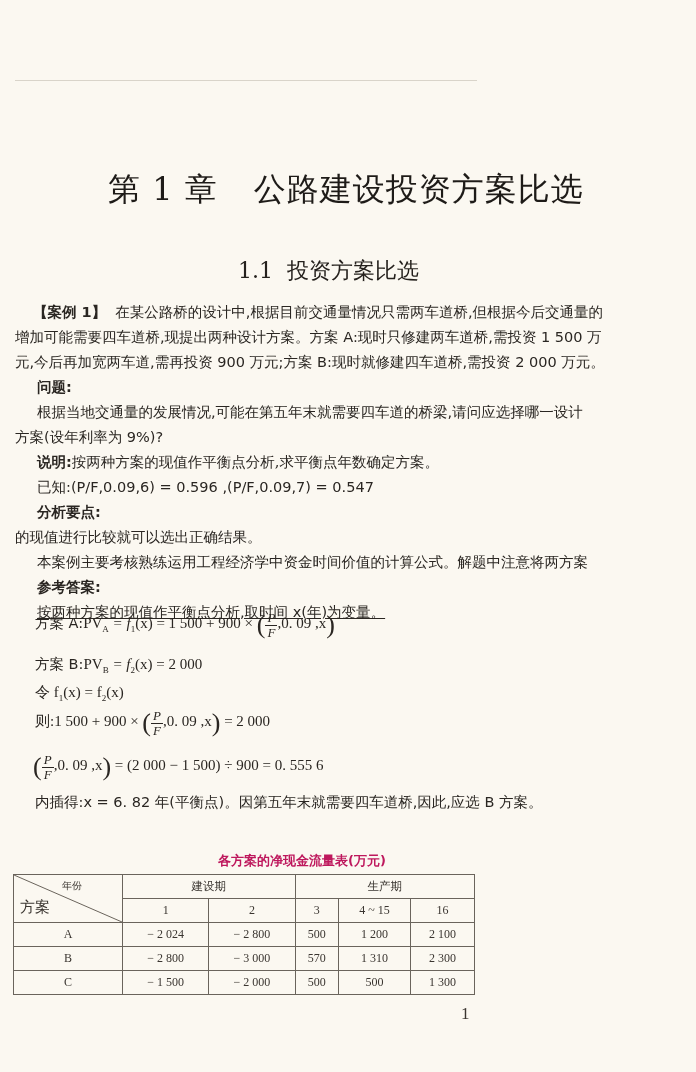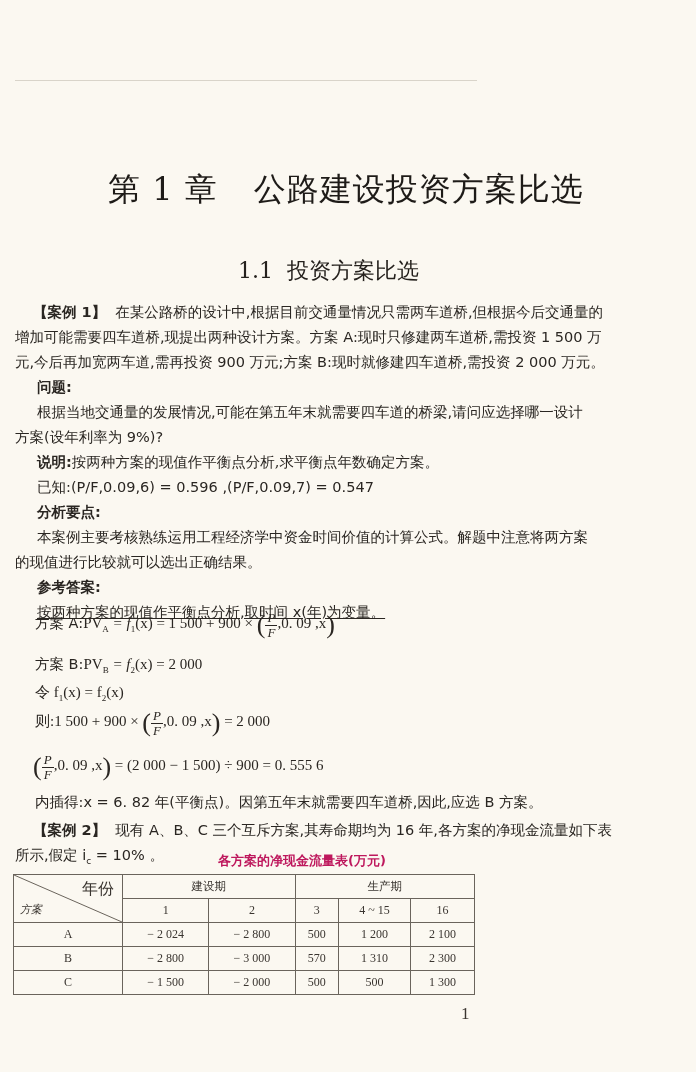--- a/index.html
+++ b/index.html
@@ -51,22 +51,22 @@
     table.cf {
       position: absolute; left: 13px; top: 874px; width: 462px;
       border-collapse: collapse;
       font-family: "Liberation Serif", "DejaVu Serif", serif;
       font-size: 12px; color: #3a3530;
       border: 1.5px solid #3a3530;
     }
     table.cf td { border: 1px solid #6a645c; text-align: center; height: 23px; padding: 0; }
     td.diag { position: relative; width: 108px; height: 47px !important; }
     td.diag svg { position: absolute; left: 0; top: 0; width: 100%; height: 100%; }
-    td.diag .yr { position: absolute; right: 8px; top: 4px; font-family: "DejaVu Sans", sans-serif; font-size: 16px; }
-    td.diag .sc { position: absolute; left: 6px; bottom: 5px; font-family: "DejaVu Sans", sans-serif; font-size: 11px; font-style: italic; }
+    td.diag .yr { position: absolute; right: 40px; top: 4px; font-family: "DejaVu Sans", sans-serif; font-size: 10px; }
+    td.diag .sc { position: absolute; left: 6px; bottom: 5px; font-family: "DejaVu Sans", sans-serif; font-size: 15px; }
     .zh { font-family: "DejaVu Sans", sans-serif; font-size: 11.5px; }
     .page-num { position: absolute; left: 461px; top: 1004px; font-size: 17px; font-family: "Liberation Serif", serif; color: #3a3530; }
   </style>
 </head>
 <body>
 
 <div class="page">
   <div class="header-rule"></div>
 
   <div class="chapter-title">
@@ -80,22 +80,22 @@
   <div class="p" style="top:300px;">
     <div style="padding-left:18px;"><span class="bold">【案例 1】</span>&nbsp;&nbsp;<span>在某公路桥的设计中,根据目前交通量情况只需两车道桥,但根据今后交通量的</span></div>
     <div>增加可能需要四车道桥,现提出两种设计方案。方案 A:现时只修建两车道桥,需投资 1 500 万</div>
     <div>元,今后再加宽两车道,需再投资 900 万元;方案 B:现时就修建四车道桥,需投资 2 000 万元。</div>
     <div style="padding-left:22px;" class="bold">问题:</div>
     <div style="padding-left:22px;">根据当地交通量的发展情况,可能在第五年末就需要四车道的桥梁,请问应选择哪一设计</div>
     <div>方案(设年利率为 9%)?</div>
     <div style="padding-left:22px;"><span class="bold">说明:</span><span style="font-family:'DejaVu Serif',serif;">按两种方案的现值作平衡点分析,求平衡点年数确定方案。</span></div>
     <div style="padding-left:22px;">已知:(P/F,0.09,6) = 0.596 ,(P/F,0.09,7) = 0.547</div>
     <div style="padding-left:22px;" class="bold">分析要点:</div>
+    <div>的现值进行比较就可以选出正确结果。</div>
     <div style="padding-left:22px;">本案例主要考核熟练运用工程经济学中资金时间价值的计算公式。解题中注意将两方案</div>
-    <div>的现值进行比较就可以选出正确结果。</div>
     <div style="padding-left:22px;" class="bold">参考答案:</div>
     <div style="padding-left:22px;text-decoration:underline;">按两种方案的现值作平衡点分析,取时间 x(年)为变量。</div>
   </div>
 
   <div class="line" style="top:610px;">
     <span>方案 A:</span><span class="math"><span>PV</span><sub>A</sub><span class="it"> = f</span><sub>1</sub><span>(x) = 1 500 + 900 × </span><span class="paren">(</span><span class="frac"><span class="num">P</span><span class="den">F</span></span><span>,0. 09 ,x</span><span class="paren">)</span></span>
   </div>
 
   <div class="line" style="top:655px;">
     <span>方案 B:</span><span class="math"><span>PV</span><sub>B</sub><span class="it"> = f</span><sub>2</sub><span>(x) = 2 000</span></span>
@@ -108,24 +108,20 @@
   <div class="line" style="top:708px;">
     <span class="math"><span>则:1 500 + 900 × </span><span class="paren">(</span><span class="frac"><span class="num">P</span><span class="den">F</span></span><span>,0. 09 ,x</span><span class="paren">)</span><span> = 2 000</span></span>
   </div>
 
   <div class="line" style="top:752px; left:33px;">
     <span class="math"><span class="paren">(</span><span class="frac"><span class="num">P</span><span class="den">F</span></span><span>,0. 09 ,x</span><span class="paren">)</span><span> = (2 000 − 1 500) ÷ 900 = 0. 555 6</span></span>
   </div>
 
   <div class="line" style="top:793px;">内插得:x = 6. 82 年(平衡点)。因第五年末就需要四车道桥,因此,应选 B 方案。</div>
 
-  <div class="p" style="top:818px;">
-    <div style="padding-left:18px;"><span class="bold">【案例 2】</span>&nbsp;&nbsp;<span>现有 A、B、C 三个互斥方案,其寿命期均为 16 年,各方案的净现金流量如下表</span></div>
-    <div><span>所示,假定 i</span><sub>c</sub><span> = 10% 。</span></div>
-  </div>
 
   <div class="caption">各方案的净现金流量表(万元)</div>
 
   <table class="cf">
     <tbody>
         <tr>
       <td class="diag" rowspan="2">
         <svg viewBox="0 0 108 47" preserveAspectRatio="none">
               <line x1="0" y1="0" x2="108" y2="47" stroke="#6a645c" stroke-width="1"></line>
             </svg>

